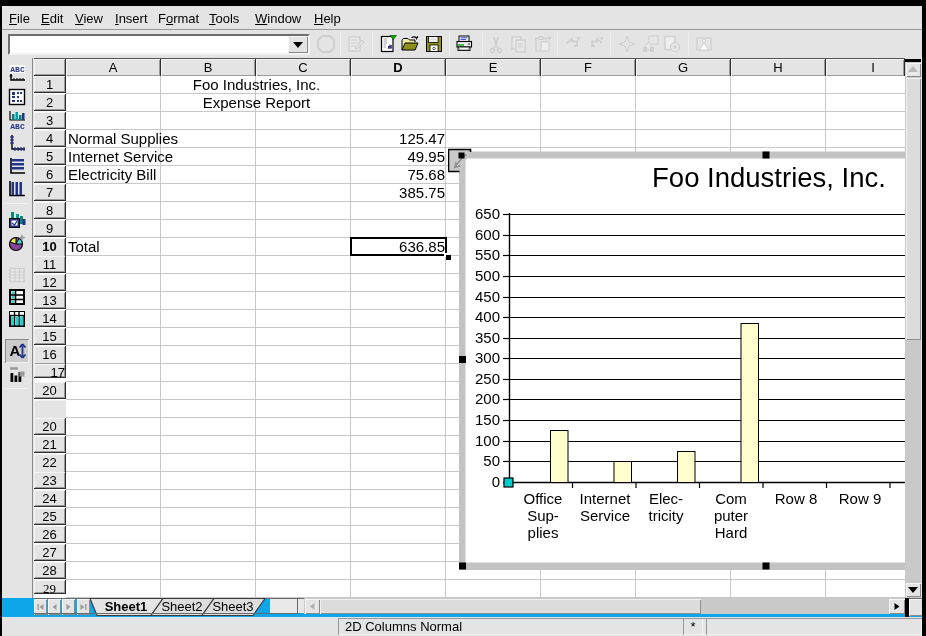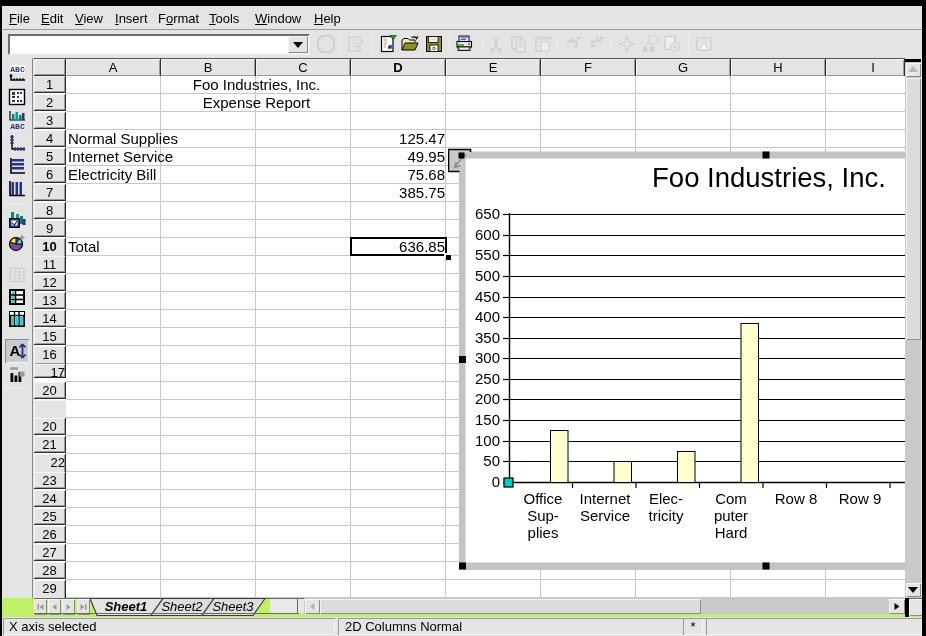--- a/index.html
+++ b/index.html
@@ -318,28 +318,28 @@
 <div class="rh" style="top:270px;height:17px;line-height:17px;">12</div>
 <div class="rh" style="top:288px;height:17px;line-height:17px;">13</div>
 <div class="rh" style="top:306px;height:17px;line-height:17px;">14</div>
 <div class="rh" style="top:324px;height:17px;line-height:17px;">15</div>
 <div class="rh" style="top:342px;height:19px;line-height:17px;">16</div>
 <div class="rh" style="top:360px;height:14px;line-height:17px;text-align:right;">17</div>
 <div class="rh" style="top:378px;height:17px;line-height:17px;">20</div>
 <div class="rh" style="top:396px;height:26px;line-height:17px;padding-left:44px;">19</div>
 <div class="rh" style="top:414px;height:17px;line-height:17px;">20</div>
 <div class="rh" style="top:432px;height:17px;line-height:17px;">21</div>
-<div class="rh" style="top:450px;height:25px;line-height:17px;text-align:right;">22</div>
+<div class="rh" style="top:450px;height:25px;line-height:17px;">22</div>
 <div class="rh" style="top:468px;height:17px;line-height:17px;">23</div>
 <div class="rh" style="top:486px;height:17px;line-height:17px;">24</div>
 <div class="rh" style="top:504px;height:17px;line-height:17px;">25</div>
 <div class="rh" style="top:522px;height:17px;line-height:17px;">26</div>
 <div class="rh" style="top:540px;height:17px;line-height:17px;">27</div>
 <div class="rh" style="top:558px;height:17px;line-height:17px;">28</div>
-<div class="rh" style="top:576px;height:20px;line-height:17px;">29</div>
+<div class="rh" style="top:576px;height:14px;line-height:17px;font-family:Liberation Serif, serif;">29</div>
 </div>
 
 <div class="abs" style="left:66px;top:72px;width:839px;height:522px;background:#fff;
   background-image:
     repeating-linear-gradient(to right, transparent 0px, transparent 94px, #c8c8c8 94px, #c8c8c8 95px),
     repeating-linear-gradient(to bottom, transparent 0px, transparent 17px, #c8c8c8 17px, #c8c8c8 18px);">
 </div>
 <div class="abs" style="left:66px;top:55px;width:1px;height:17px;"></div>
 
 <div class="cell" style="left:100px;top:72px;width:313px;text-align:center;">Foo Industries, Inc.</div>
@@ -469,21 +469,21 @@
 <svg class="abs" style="left:905px;top:58px;" width="16" height="15">
       <polygon points="8,4 13,10 3,10" fill="#b8b8b8"></polygon>
       <line x1="4" y1="11.5" x2="12" y2="11.5" stroke="#f0f0f0" stroke-width="1.5"></line>
     </svg>
 <div class="thumb" style="left:905.5px;top:73.5px;width:15px;height:262px;"></div>
 <div class="btn" style="left:905.5px;top:578.5px;width:15px;height:14.5px;"></div>
 <svg class="abs" style="left:905px;top:578px;" width="16" height="15">
       <polygon points="3,5 13,5 8,11" fill="#000"></polygon>
     </svg>
 
-<div class="abs" id="tabbar" style="left:2px;top:594px;width:921px;height:19px;background:#bef264;font-style:italic;">
+<div class="abs" id="tabbar" style="left:2px;top:594px;width:921px;height:19px;background:#0ea5e9;">
 <div class="abs" style="left:32px;top:0px;width:889px;height:1px;background:#6a6a6a;"></div>
 <div class="btn" style="left:31.5px;top:1px;width:13px;height:16px;"></div>
 <svg class="abs" style="left:31.5px;top:1px;" width="13" height="16">
         <line x1="4.2" y1="5" x2="4.2" y2="11" stroke="#9a9a9a" stroke-width="1.4"></line>
         <polygon points="9.5,5 9.5,11 5.5,8" fill="#9a9a9a"></polygon>
       </svg>
 <div class="btn" style="left:45.8px;top:1px;width:13px;height:16px;"></div>
 <svg class="abs" style="left:45.8px;top:1px;" width="13" height="16">
         <polygon points="8.5,5 8.5,11 4.5,8" fill="#9a9a9a"></polygon>
       </svg>
@@ -517,21 +517,20 @@
       </svg>
 <div class="thumb" style="left:318px;top:0.5px;width:381px;height:15px;"></div>
 <div class="btn" style="left:887px;top:0.5px;width:16px;height:15px;"></div>
 <svg class="abs" style="left:887px;top:0.5px;" width="16" height="15">
         <polygon points="5.5,4 5.5,11 10.5,7.5" fill="#000"></polygon>
       </svg>
 <div class="blk" style="left:903px;top:0px;width:3.5px;height:19px;"></div>
 <div class="btn" style="left:906.5px;top:0.5px;width:14px;height:17px;"></div>
 </div>
 
-<div class="sbox" style="left:3px;width:332px;padding-left:6px;">X axis selected</div>
 <div class="sbox" style="left:338px;width:371px;padding-left:7px;">2D Columns Normal</div>
 <div class="sbox" style="left:683px;width:20px;text-align:center;">*</div>
 <div class="sbox" style="left:706px;width:216px;"></div>
 
 <div class="blk" style="left:0;top:0;width:926px;height:2px;"></div>
 <div class="blk" style="left:0;top:0;width:2px;height:636px;"></div>
 <div class="blk" style="left:922px;top:0;width:4px;height:636px;"></div>
 <div class="blk" style="left:0;top:632px;width:926px;height:4px;"></div>
 
 </div>

